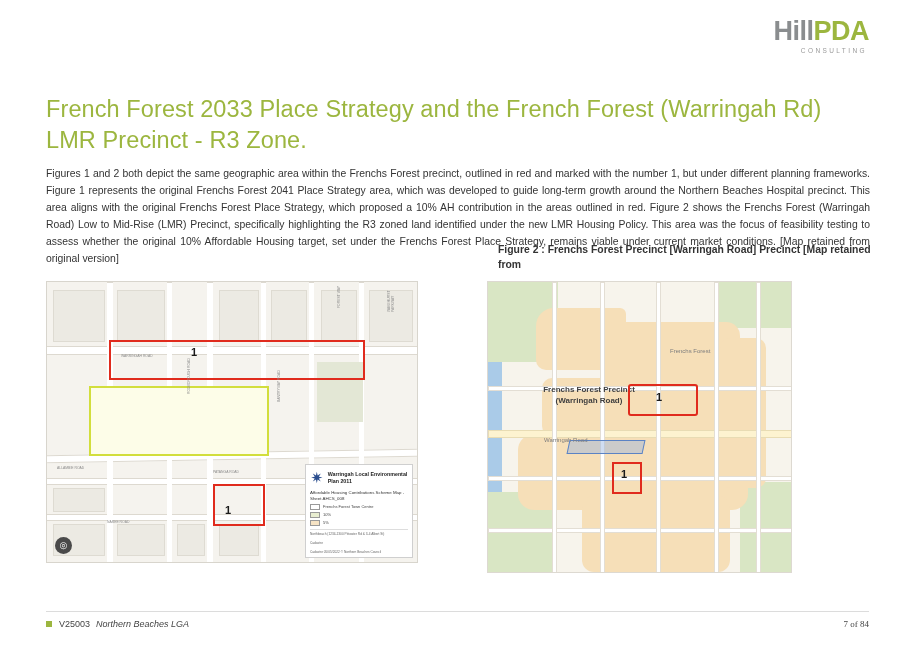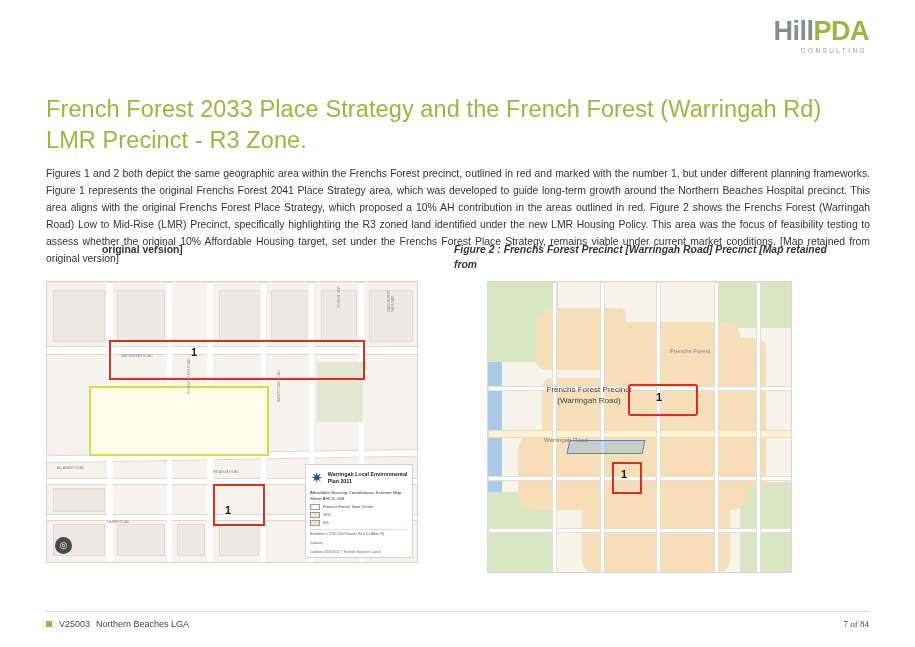--- a/index.html
+++ b/index.html
@@ -67,21 +67,21 @@
   
   .fig-caption {
     position: absolute;
     font-size: 10.4px;
     font-weight: bold;
     color: #333333;
     line-height: 1.45;
   }
   #cap1 { top: 242px; left: 46px;  width: 300px; }
   #cap1 .indent { display: block; padding-left: 56px; }
-  #cap2 { top: 242px; left: 454px; width: 380px; font-style: italic; }
+  #cap2 { top: 242px; left: 498px; width: 380px; }
 
   
   .fig1 {
     position: absolute;
     top: 281px;
     left: 46px;
     width: 370px;
     height: 280px;
     background: #f3f1ec;
     border: 1px solid #d8d5cd;
@@ -215,21 +215,21 @@
     border: 0.6px solid #e8dcb4;
   }
   .f2-label {
     position: absolute;
     font-size: 6px;
     color: #7d7d7d;
   }
   .f2-precinct-label {
     position: absolute;
     font-size: 8px;
-    font-weight: normal;
+    font-weight: bold;
     color: #3f3f3f;
     text-align: center;
     line-height: 1.35;
   }
   .f2-bluepoly {
     position: absolute;
     border: 1px solid #5b83c4;
     background: rgba(150,180,225,0.45);
   }
 
@@ -244,38 +244,37 @@
     display: flex;
     align-items: center;
     font-size: 9px;
   }
   .footer-square {
     width: 6px; height: 6px;
     background: #9cb63f;
     margin-right: 7px;
   }
   .footer-code { color: #444; margin-right: 6px; }
-  .footer-lga  { color: #444; margin-right: 8px; }
+  .footer-lga  { color: #444; margin-right: 8px; font-style: italic; }
   .footer-title { color: #9cb63f; }
   .footer-page { margin-left: auto; color: #444; font-family: Liberation Serif, serif; }
 </style>
 </head>
 <body>
 
 <div class="logo">
   <div class="logo-text"><span class="logo-hill">Hill</span><span class="logo-pda">PDA</span></div>
   <div class="logo-sub">CONSULTING</div>
 </div>
 
 <h1 class="page-title">French Forest 2033 Place Strategy and the French Forest (Warringah Rd) LMR Precinct - R3 Zone.</h1>
 
 <p class="intro">Figures 1 and 2 both depict the same geographic area within the Frenchs Forest precinct, outlined in red and marked with the number 1, but under different planning frameworks. Figure 1 represents the original Frenchs Forest 2041 Place Strategy area, which was developed to guide long-term growth around the Northern Beaches Hospital precinct. This area aligns with the original Frenchs Forest Place Strategy, which proposed a 10% AH contribution in the areas outlined in red. Figure 2 shows the Frenchs Forest (Warringah Road) Low to Mid-Rise (LMR) Precinct, specifically highlighting the R3 zoned land identified under the new LMR Housing Policy. This area was the focus of feasibility testing to assess whether the original 10% Affordable Housing target, set under the Frenchs Forest Place Strategy, remains viable under current market conditions. [Map retained from original version]</p>
 
 <div class="fig-caption" id="cap1">
-  <span class="indent">original version]</span>
 </div>
 <div class="fig-caption" id="cap2">Figure 2 : Frenchs Forest Precinct [Warringah Road] Precinct [Map retained from</div>
 
 <div class="fig1">
   <div class="f1-bg"></div>
 
   <div class="f1-road" style="left:0; top:64px; width:370px; height:7px;"></div>
   <div class="f1-road" style="left:0; top:170px; width:370px; height:6px; transform:rotate(-1deg);"></div>
   <div class="f1-road" style="left:0; top:196px; width:370px; height:5px;"></div>
   <div class="f1-road" style="left:0; top:232px; width:370px; height:5px;"></div>

